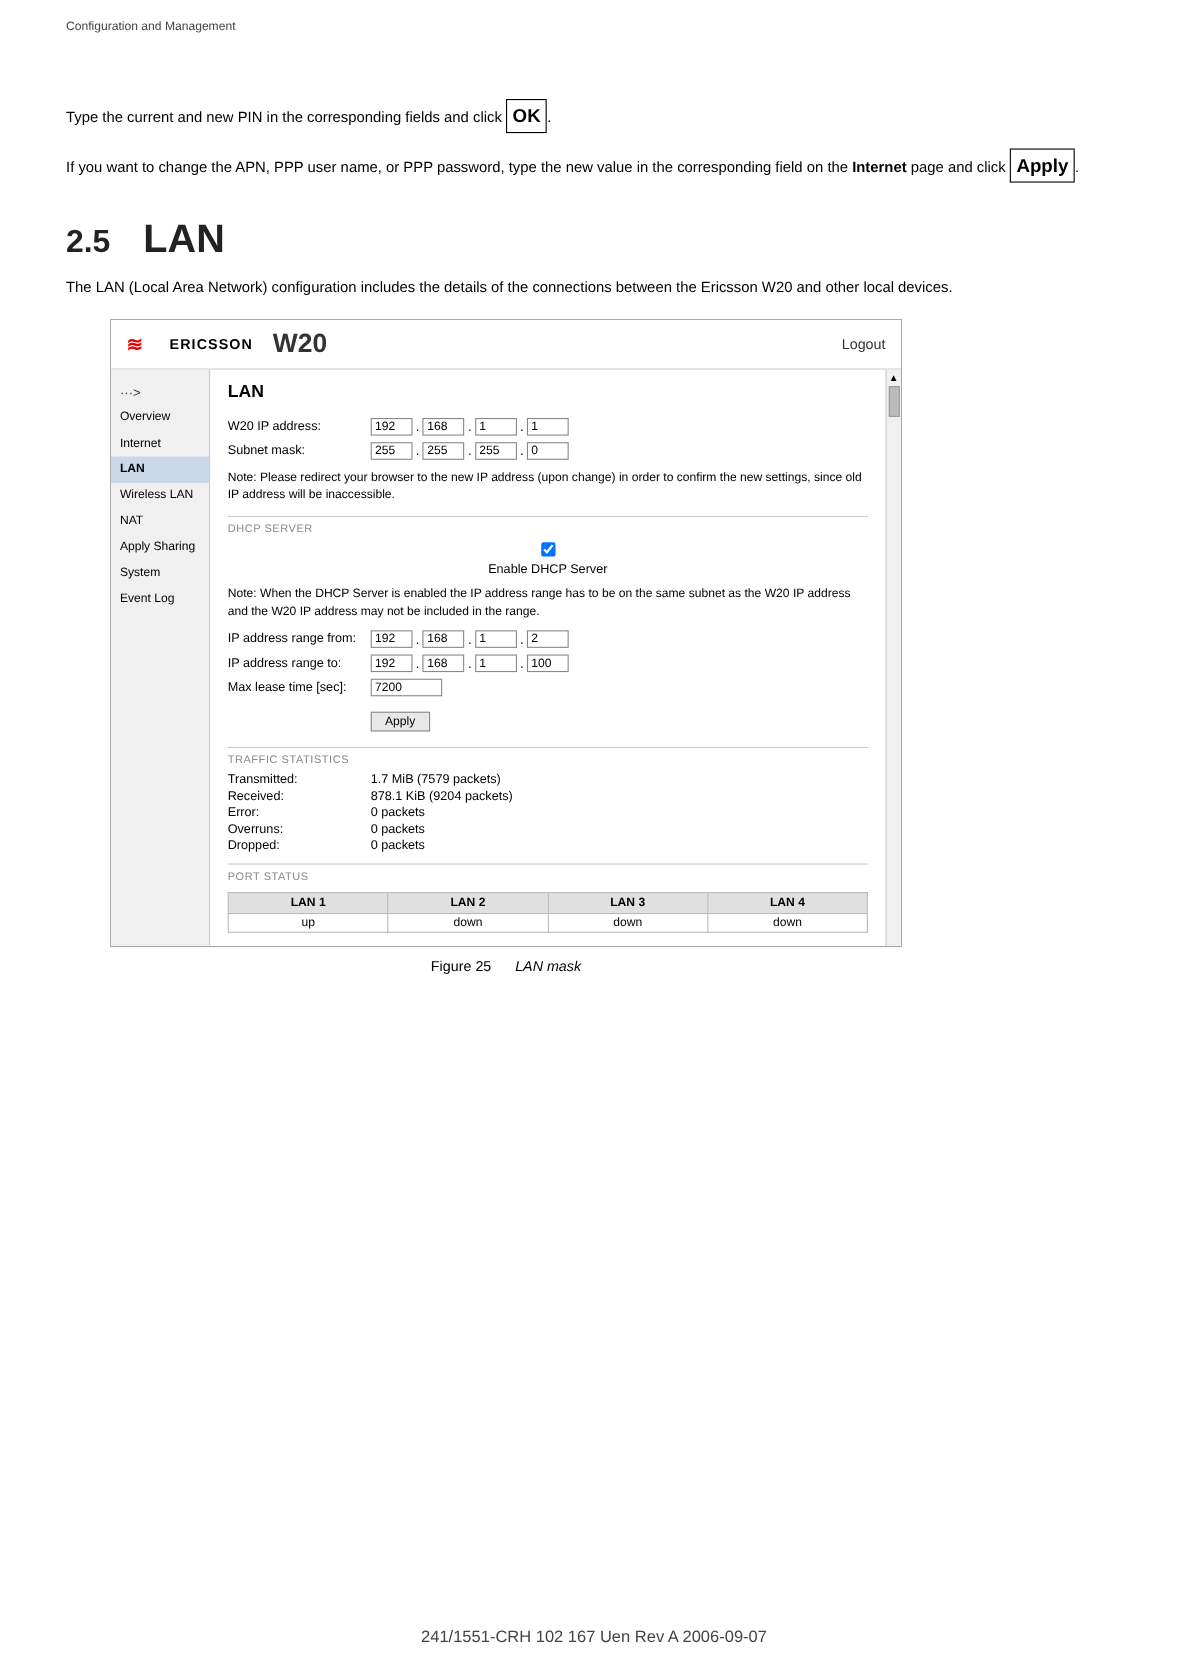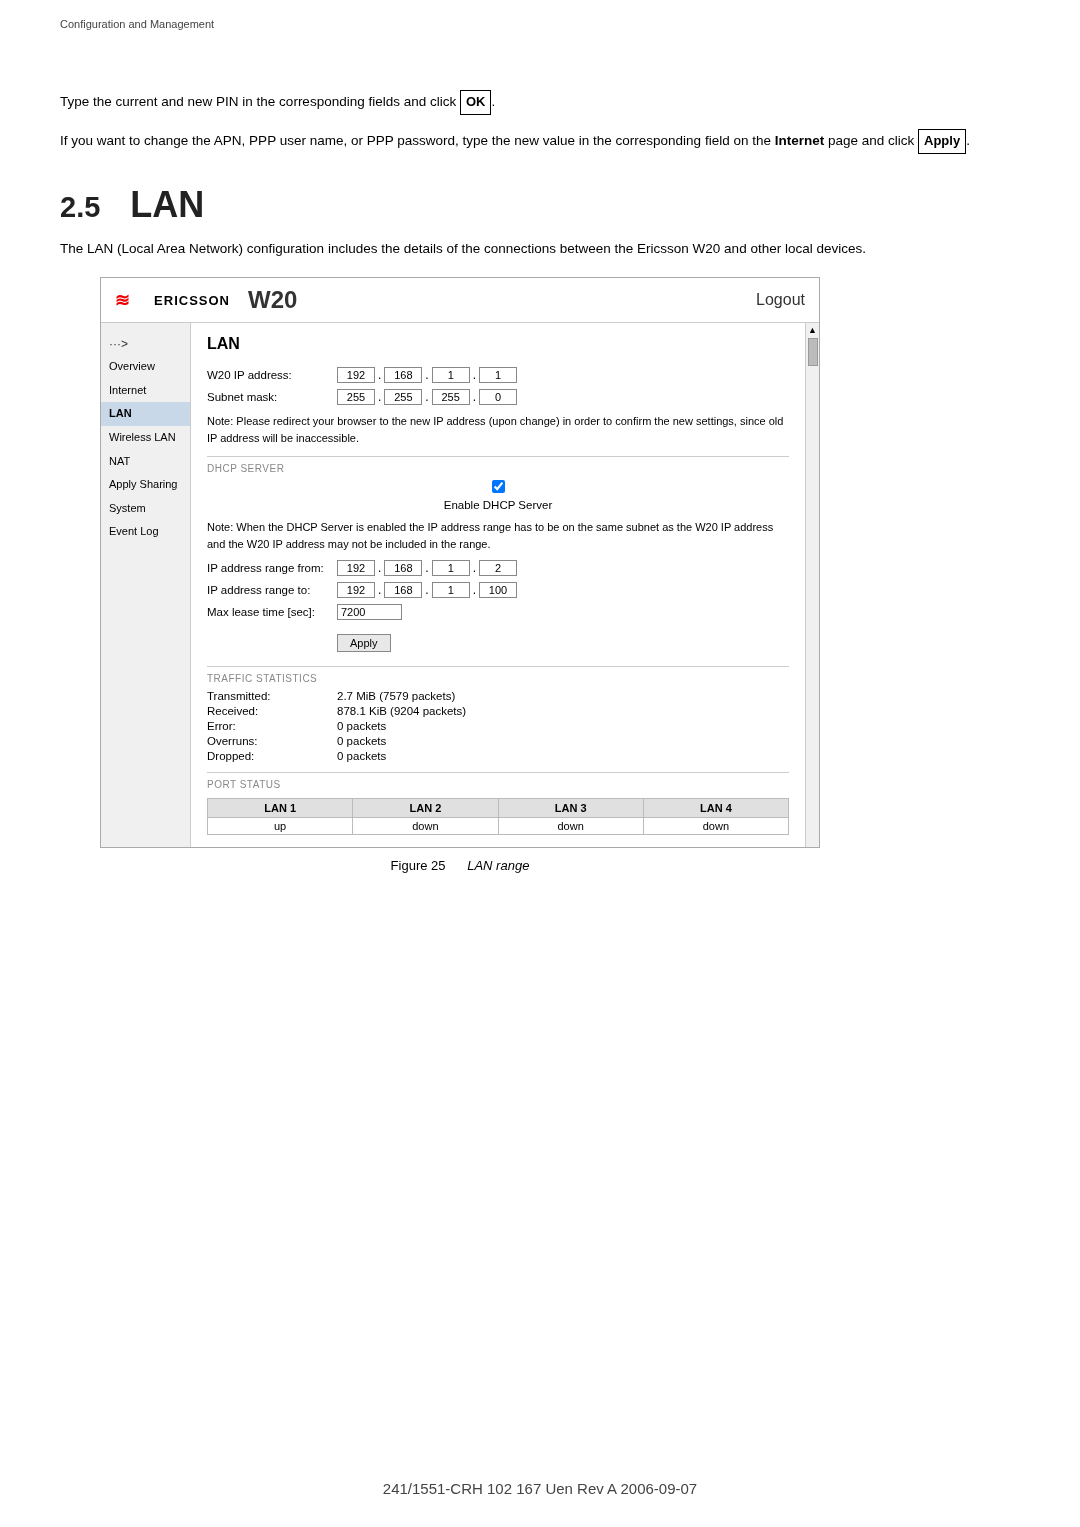--- a/index.html
+++ b/index.html
@@ -27,21 +27,21 @@
       font-size: 13.5px;
       line-height: 1.6;
       margin-bottom: 14px;
     }
 
     .inline-box {
       display: inline-block;
       border: 1px solid #000;
       padding: 1px 5px;
       font-weight: bold;
-      font-size: 13px;
+      font-size: 17px;
     }
 
     .section-heading {
       display: flex;
       align-items: baseline;
       gap: 30px;
       margin: 30px 0 12px 0;
     }
 
     .section-number {
@@ -103,21 +103,21 @@
     }
 
     .router-model {
       font-size: 24px;
       font-weight: bold;
       color: #333;
       margin-left: 10px;
     }
 
     .logout-link {
-      font-size: 16px;
+      font-size: 13px;
       color: #333;
       cursor: pointer;
     }
 
     .sidebar {
       width: 90px;
       background: #f0f0f0;
       border-right: 1px solid #ccc;
       padding: 10px 0;
       min-height: 460px;
@@ -171,21 +171,20 @@
       display: flex;
       align-items: center;
       gap: 2px;
     }
 
     .ip-input {
       width: 38px;
       border: 1px solid #888;
       padding: 1px 3px;
       font-size: 11px;
-      text-align: center;
     }
 
     .ip-dot {
       font-size: 12px;
       margin: 0 1px;
     }
 
     .note-box {
       font-size: 11px;
       margin: 8px 0;
@@ -440,21 +439,21 @@
           <div style="margin-top:8px;">
             <button class="apply-btn">Apply</button>
           </div>
 
           <hr class="section-divider" style="margin-top:14px;">
           <div class="section-label">TRAFFIC STATISTICS</div>
 
           <div class="traffic-stats">
             <div class="stat-row">
               <span class="stat-label">Transmitted:</span>
-              <span class="stat-value">2.7 MiB (7579 packets)</span>
+              <span class="stat-value">1.7 MiB (7579 packets)</span>
             </div>
             <div class="stat-row">
               <span class="stat-label">Received:</span>
               <span class="stat-value">878.1 KiB (9204 packets)</span>
             </div>
             <div class="stat-row">
               <span class="stat-label">Error:</span>
               <span class="stat-value">0 packets</span>
             </div>
             <div class="stat-row">
@@ -495,21 +494,21 @@
           <span style="font-size:9px; cursor:pointer;">▲</span>
           <div style="width:10px; height:28px; background:#bbb; border:1px solid #999; margin-top:3px;"></div>
         </div>
 
       </div>
     </div>
   </div>
 
   <div class="figure-caption">
     <span class="figure-number">Figure 25 &nbsp;&nbsp;&nbsp;&nbsp;</span>
-    <span>LAN range</span>
+    <span>LAN mask</span>
   </div>
 
 </div>
 
 <div class="page-footer">
   <span>24</span>
   <span>1/1551-CRH 102 167 Uen Rev A  2006-09-07</span>
 </div>
 
 </body></html>

